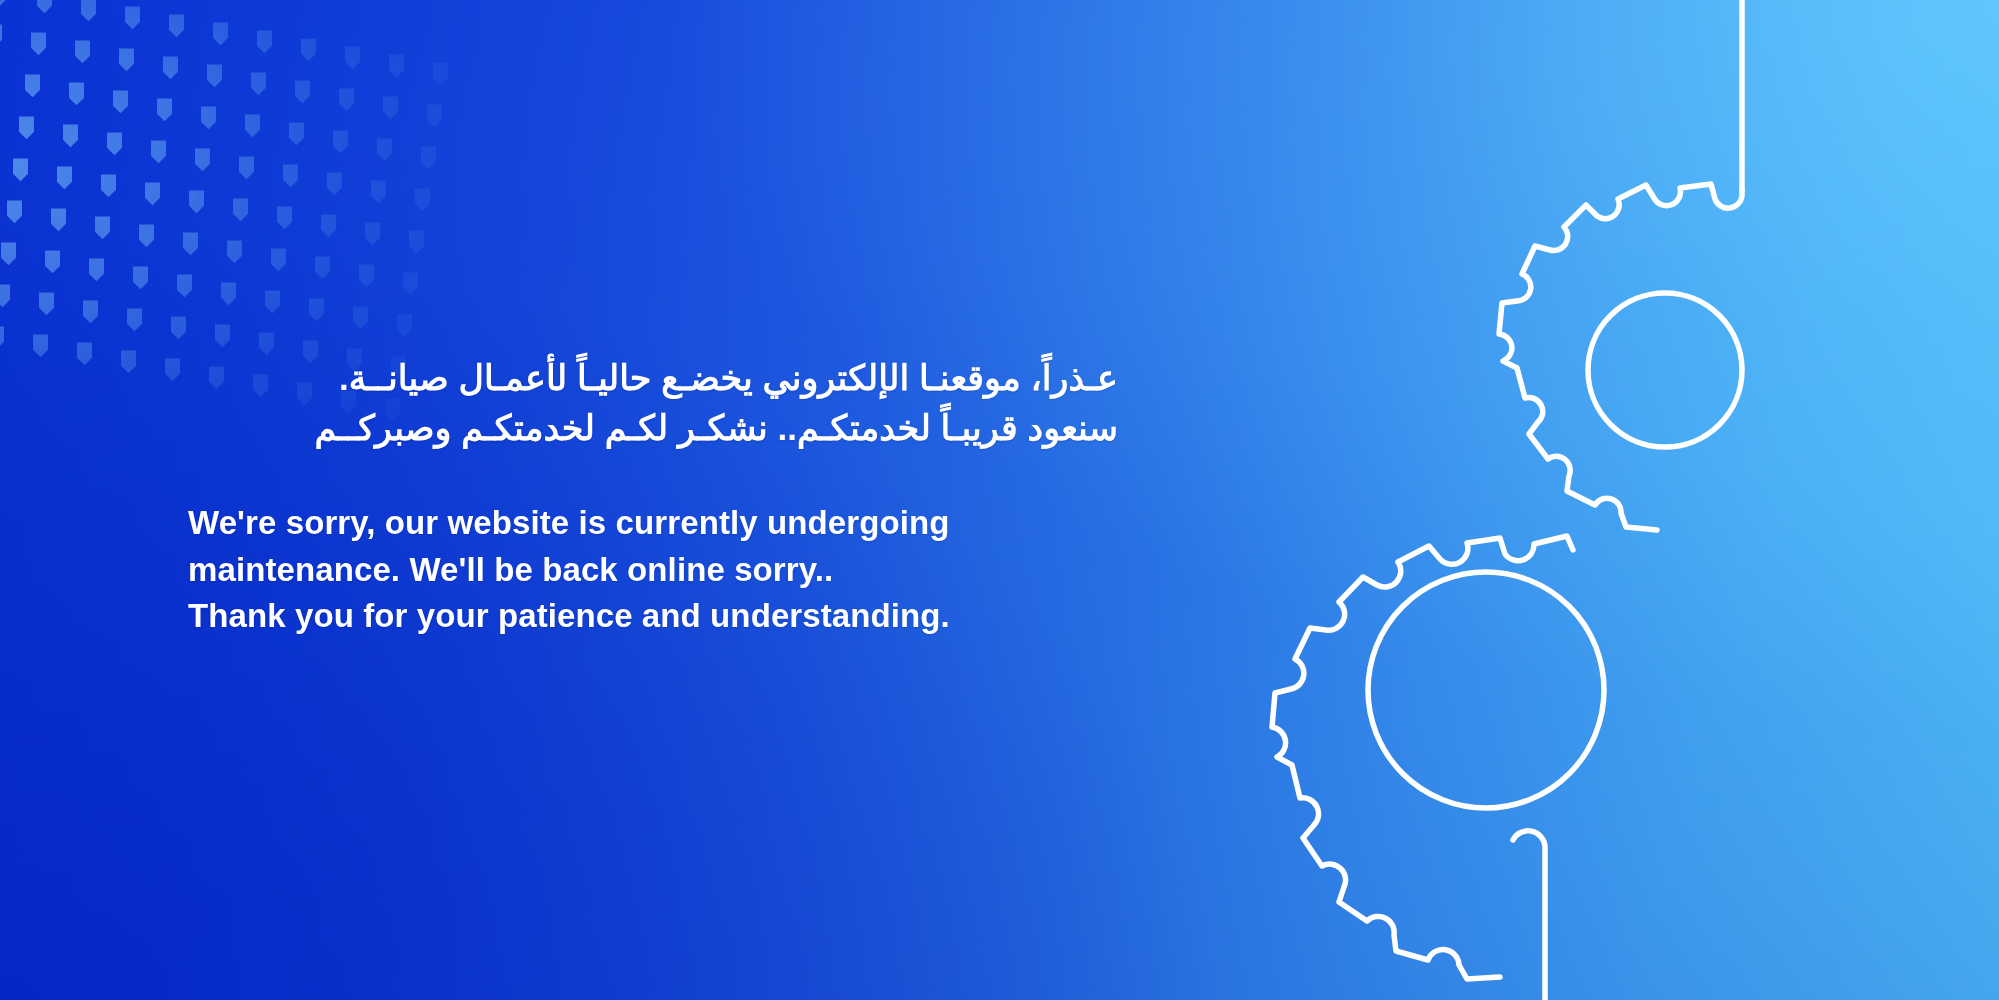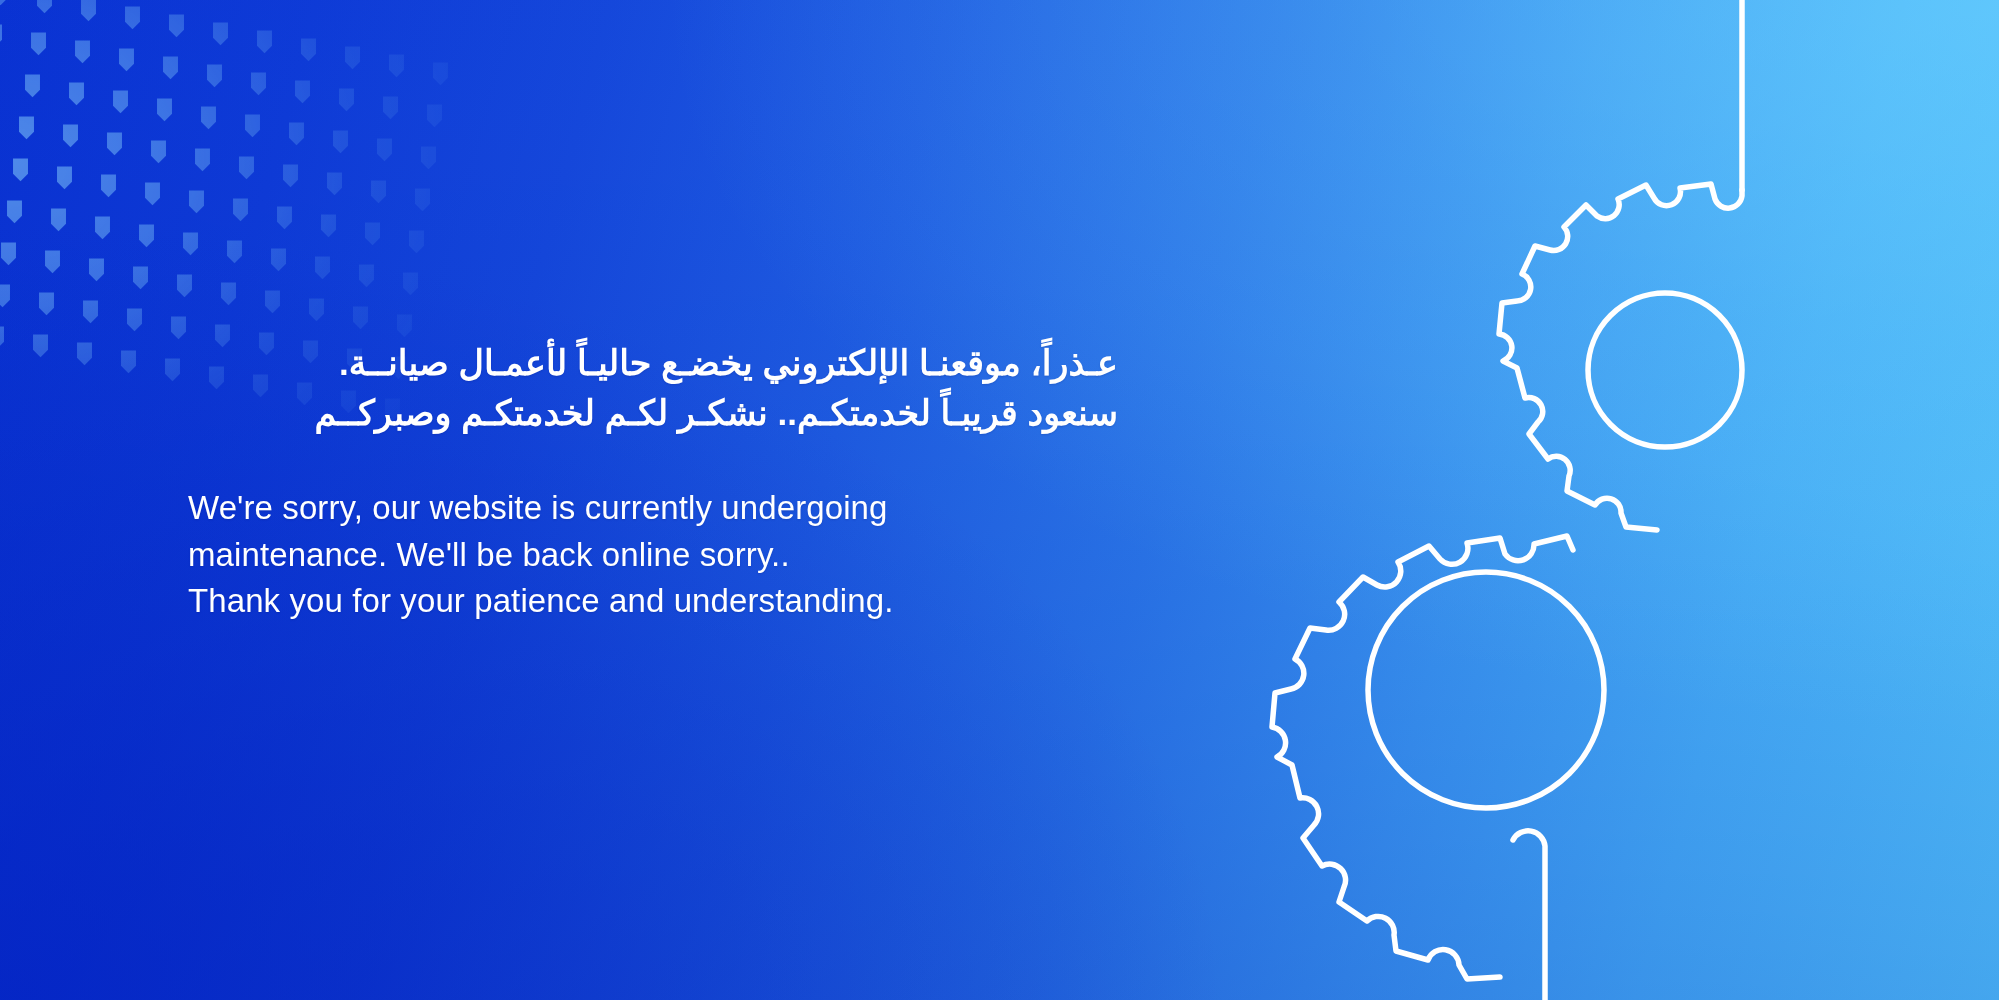--- a/index.html
+++ b/index.html
@@ -79,21 +79,21 @@
     top: 0;
     width: 760px;
     height: 1000px;
     pointer-events: none;
   }
 
   
   .copy {
     position: absolute;
     left: 188px;
-    top: 338px;
+    top: 353px;
     width: 1000px;
   }
   .ar-block {
     direction: rtl;
     text-align: right;
     color: #ffffff;
     font-size: 35px;
     line-height: 1.42;
     font-weight: 600;
     letter-spacing: 0.2px;
@@ -104,21 +104,21 @@
   }
   .ar-line {
     display: block;
     white-space: nowrap;
   }
   .en-block {
     margin-top: 48px;
     color: #ffffff;
     font-size: 33px;
     line-height: 1.40;
-    font-weight: 400;
+    font-weight: 700;
     letter-spacing: 0.1px;
     text-shadow: 0 1px 2px rgba(0, 24, 110, 0.18);
   }
   .en-line {
     display: block;
     white-space: nowrap;
   }
 </style>
 </head>
 <body>

